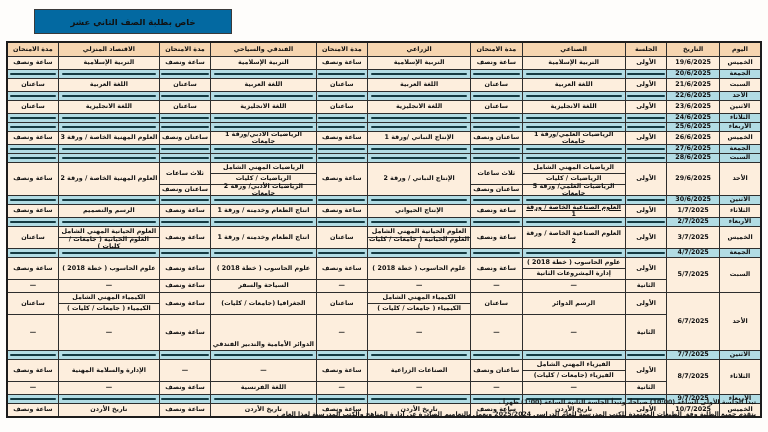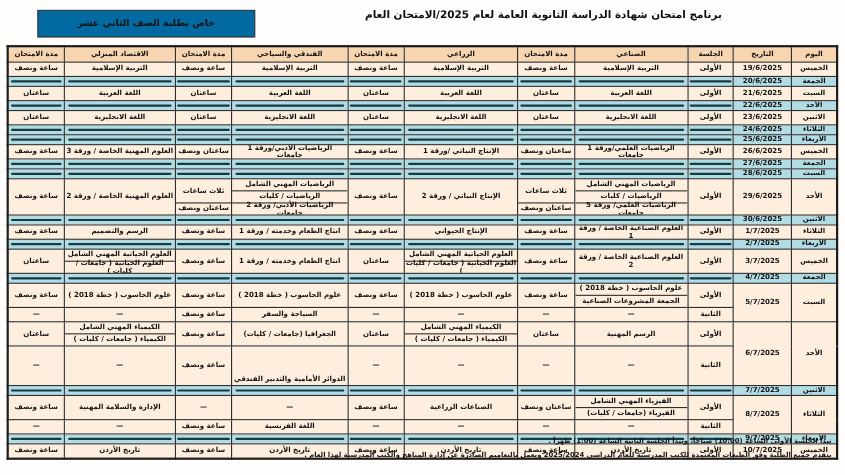--- a/index.html
+++ b/index.html
@@ -26,21 +26,20 @@
   .hl{height:1.5px;background:#143a42;width:94%;margin:0 auto;border-radius:1px;}
   
   .footer{position:absolute;top:396px;right:12px;left:12px;text-align:right;
     font-size:6.2px;font-weight:bold;color:#161616;line-height:11.5px;}
 </style>
 </head>
 <body>
 
 <div class="page">
   <div class="badge-box">خاص بطلبة الصف الثاني عشر</div>
-  <div class="title1">برنامج امتحان شهادة الدراسة الثانوية العامة  لعام 2025/الامتحان العام</div>
 
   <div class="twrap">
     <table>
       <colgroup id="cols">
           <col style="width: 5.5%;">
           <col style="width: 7%;">
           <col style="width: 5.5%;">
           <col style="width: 13.7%;">
           <col style="width: 6.8%;">
           <col style="width: 13.7%;">
@@ -513,21 +512,21 @@
             <td>
               <div class="hl"></div>
             </td>
           </tr>
           <tr class="exam">
             <td>الثلاثاء</td>
             <td>1/7/2025</td>
             <td>الأولى</td>
             <td>
               <div class="stack">
-                <div class="ln" style="flex: 1 1 0px; min-height: 10px;">العلوم الصناعية الخاصة / ورقة 1</div>
+                <div class="ln" style="flex: 1 1 0px; min-height: 10px; text-decoration: underline;">العلوم الصناعية الخاصة / ورقة 1</div>
               </div>
             </td>
             <td>
               <div class="stack">
                 <div class="ln" style="flex: 1 1 0px; min-height: 10px;">ساعة ونصف</div>
               </div>
             </td>
             <td>
               <div class="stack">
                 <div class="ln" style="flex: 1 1 0px; min-height: 10px;">الإنتاج الحيواني</div>
@@ -668,21 +667,21 @@
               <div class="hl"></div>
             </td>
           </tr>
           <tr class="exam">
             <td rowspan="2">السبت</td>
             <td rowspan="2">5/7/2025</td>
             <td>الأولى</td>
             <td>
               <div class="stack">
                 <div class="ln" style="flex: 1 1 0px; min-height: 10px;">علوم الحاسوب ( خطة 2018 )</div>
-                <div class="ln sep" style="flex: 1 1 0px; min-height: 10px;">الجمعة المشروعات الصناعية</div>
+                <div class="ln sep" style="flex: 1 1 0px; min-height: 10px;">إدارة المشروعات الثانية</div>
               </div>
             </td>
             <td>
               <div class="stack">
                 <div class="ln" style="flex: 1 1 0px; min-height: 10px;">ساعة ونصف</div>
               </div>
             </td>
             <td>
               <div class="stack">
                 <div class="ln" style="flex: 1 1 0px; min-height: 10px;">علوم الحاسوب ( خطة 2018 )</div>
@@ -756,21 +755,21 @@
                 <div class="ln" style="flex: 1 1 0px; min-height: 10px;">—</div>
               </div>
             </td>
           </tr>
           <tr class="exam">
             <td rowspan="2">الأحد</td>
             <td rowspan="2">6/7/2025</td>
             <td>الأولى</td>
             <td>
               <div class="stack">
-                <div class="ln" style="flex: 1 1 0px; min-height: 10px;">الرسم المهنية</div>
+                <div class="ln" style="flex: 1 1 0px; min-height: 10px;">الرسم الدوائر</div>
               </div>
             </td>
             <td>
               <div class="stack">
                 <div class="ln" style="flex: 1 1 0px; min-height: 10px;">ساعتان</div>
               </div>
             </td>
             <td>
               <div class="stack">
                 <div class="ln" style="flex: 1 1 0px; min-height: 10px;">الكيمياء المهني الشامل</div>

